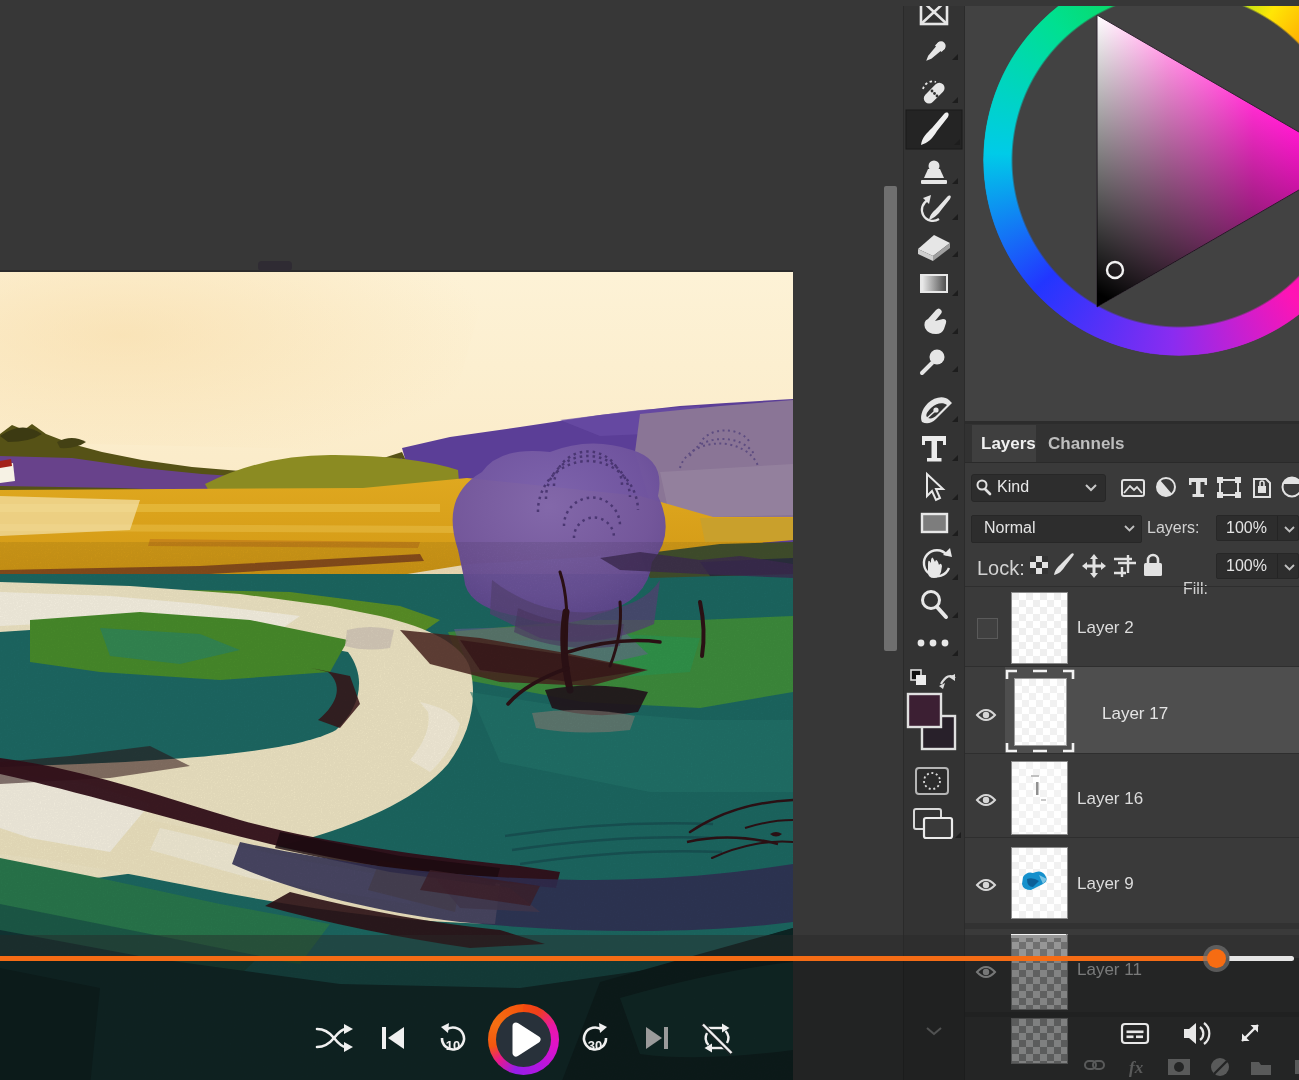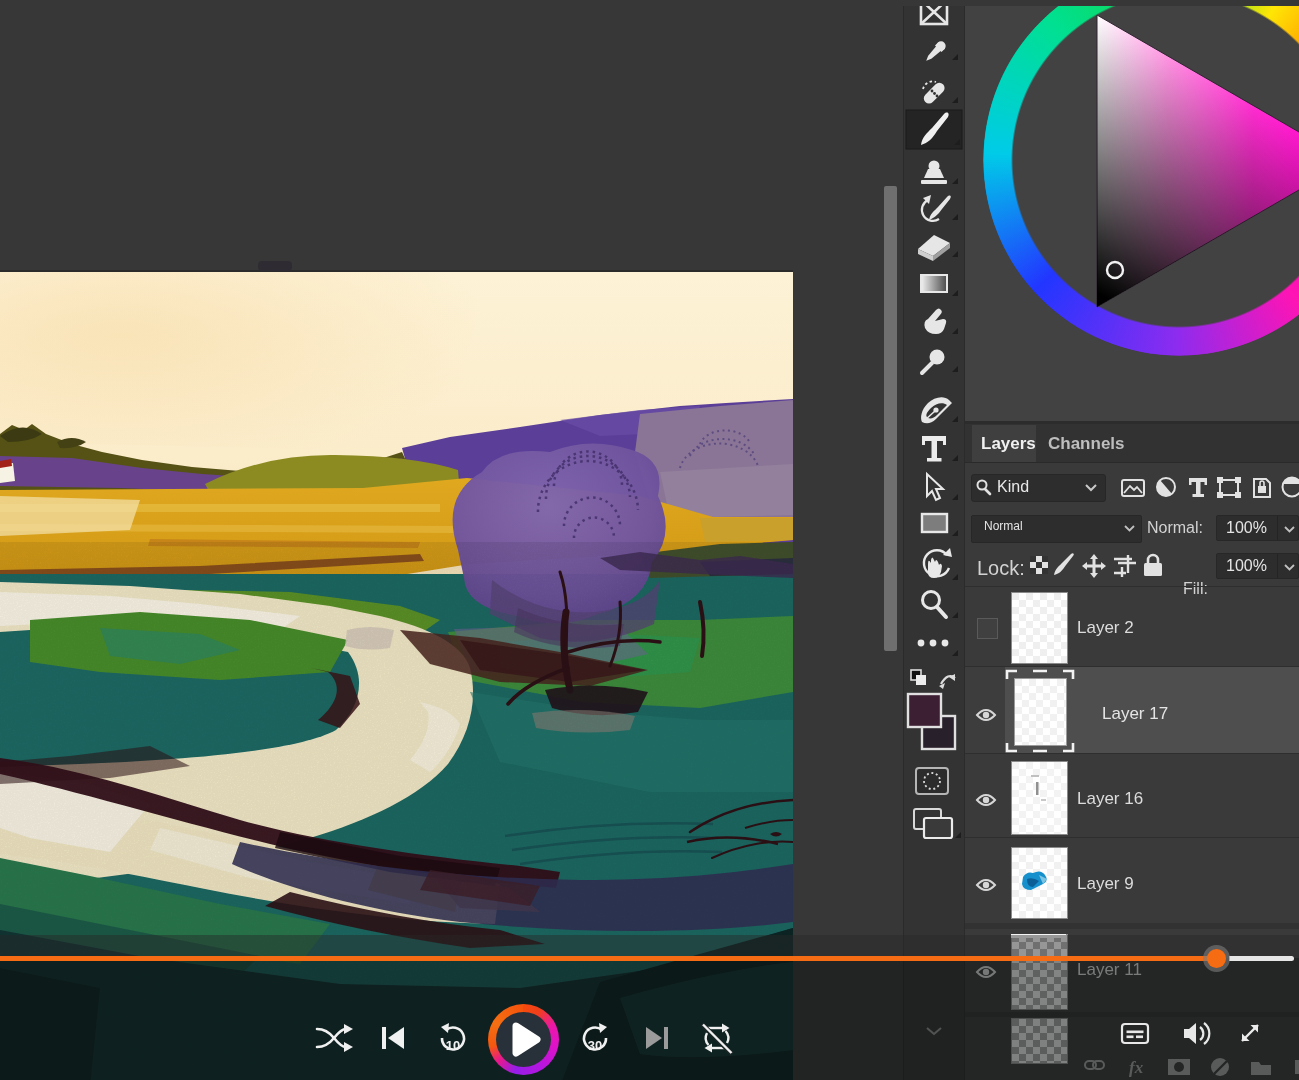--- a/index.html
+++ b/index.html
@@ -374,25 +374,25 @@
   <rect x="148" y="14" width="8" height="7" fill="#e2e2e2"></rect>
   <path d="M150,14 v-3 a2,2 0 0 1 4,0 v3" stroke="#e2e2e2" stroke-width="1.6" fill="none"></path>
  </g>
  <g>
   <circle cx="182" cy="15" r="9.5" fill="none" stroke="#e2e2e2" stroke-width="2"></circle>
   <path d="M173,12 a9.5,9.5 0 0 1 18,0 Z" fill="#e2e2e2"></path>
  </g>
 </svg>
 
 <div class="abs" style="left:971px;top:509px;width:169px;height:26px;background:#2d2d2d;border:1px solid #272727;border-radius:2px;"></div>
-<div class="abs" style="left:984px;top:513px;font-size:12px;color:#e4e4e4;">Normal</div>
+<div class="abs" style="left:984px;top:513px;font-size:16px;color:#e4e4e4;">Normal</div>
 <svg class="abs" style="left:1123px;top:518px;" width="13" height="10">
       <path d="M2,2 l4.5,4.5 4.5,-4.5" stroke="#c0c0c0" stroke-width="1.8" fill="none"></path>
     </svg>
-<div class="abs" style="left:1147px;top:513px;font-size:16px;color:#d2d2d2;">Normal:</div>
+<div class="abs" style="left:1147px;top:513px;font-size:16px;color:#d2d2d2;">Layers:</div>
 <div class="abs" style="left:1216px;top:509px;width:83px;height:26px;background:#2d2d2d;border:1px solid #272727;border-radius:2px;box-sizing:border-box;"></div>
 <div class="abs" style="left:1226px;top:513px;font-size:16px;color:#e4e4e4;">100%</div>
 <div class="abs" style="left:1277px;top:510px;width:1px;height:24px;background:#242424;"></div>
 <svg class="abs" style="left:1283px;top:519px;" width="13" height="10">
       <path d="M2,2 l4.5,4.5 4.5,-4.5" stroke="#c0c0c0" stroke-width="1.8" fill="none"></path>
     </svg>
 
 <div class="abs" style="left:977px;top:551px;font-size:20px;color:#d2d2d2;">Lock:</div>
 <svg class="abs" style="left:1022px;top:545px;" width="145" height="30" viewBox="0 0 145 30">
  <g>

